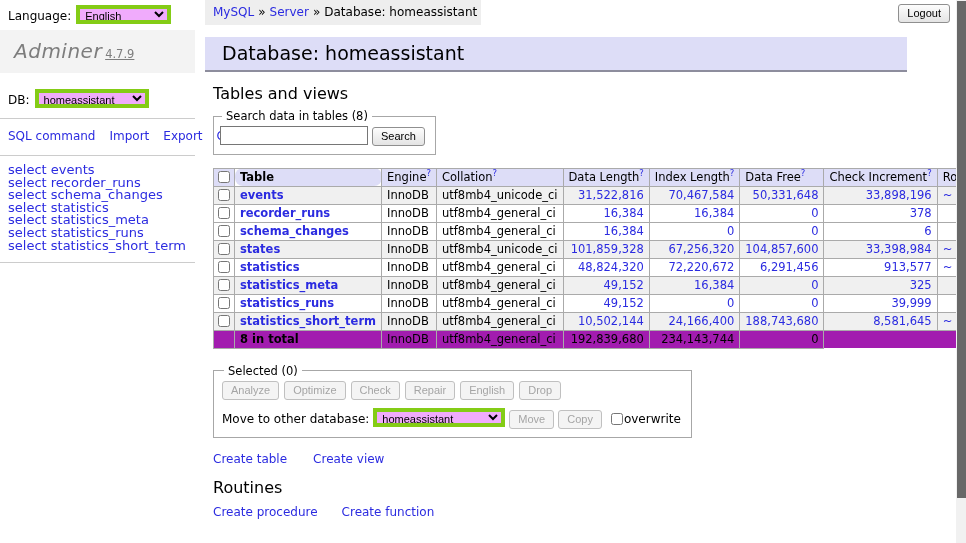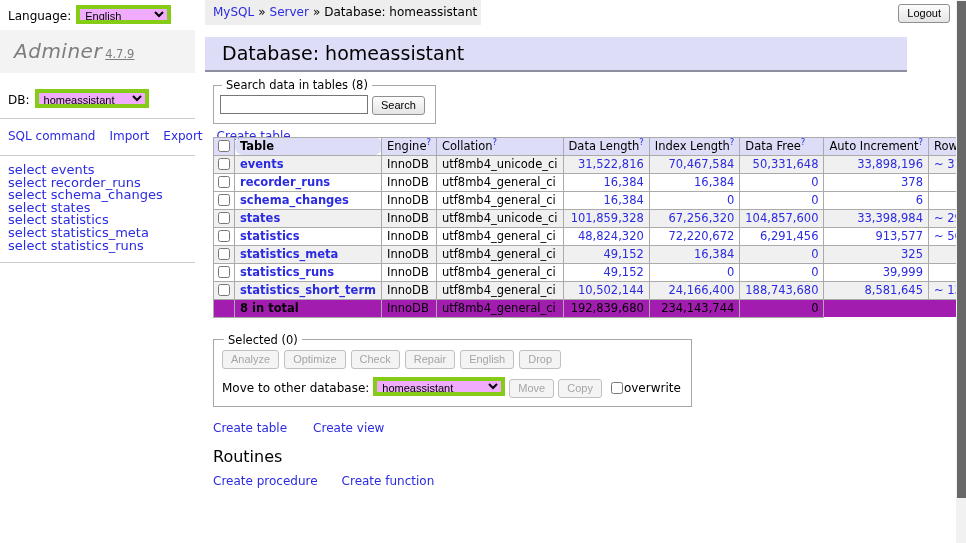--- a/index.html
+++ b/index.html
@@ -105,51 +105,52 @@
     <div class="db-row">
       <label>DB:</label><select id="db-select"><option selected="selected">homeassistant</option></select>
     </div>
     <hr>
     <p class="action-links"><a href="#">SQL command</a><a href="#">Import</a><a href="#">Export</a><a href="#">Create table</a></p>
     <hr>
     <div class="table-list">
         <a href="#">select events</a>
         <a href="#">select recorder_runs</a>
         <a href="#">select schema_changes</a>
-        <a href="#">select states</a>
         <a href="#">select statistics</a>
         <a href="#">select statistics_meta</a>
         <a href="#">select statistics_runs</a>
+        <a href="#">select statistics_short_term</a>
       </div>
     <hr>
   </div>
 
   <div id="content">
     <div class="breadcrumb"><a href="#">MySQL</a><span class="sep">»</span><a href="#">Server</a><span class="sep">»</span><span>Database: homeassistant</span></div>
 
     <h2 class="title">Database: homeassistant</h2>
 
 
+    <h3>Tables and views</h3>
 
     <fieldset class="search-fs">
       <legend>Search data in tables (8)</legend>
       <input type="text" id="search-input" value="" style=""><button class="btn">Search</button>
     </fieldset>
 
     <table>
       <thead>
         <tr>
           <th class="check"><input type="checkbox" style=""></th>
         <th class="col-table"><span>Table</span></th>
             <th><span>Engine</span><sup class="help">?</sup></th>
             <th><span>Collation</span><sup class="help">?</sup></th>
             <th><span>Data Length</span><sup class="help">?</sup></th>
             <th><span>Index Length</span><sup class="help">?</sup></th>
             <th><span>Data Free</span><sup class="help">?</sup></th>
-            <th><span>Auto Increment</span><sup class="help">?</sup></th>
+            <th><span>Check Increment</span><sup class="help">?</sup></th>
             <th><span>Rows</span><sup class="help">?</sup></th>
           </tr>
       </thead>
       <tbody id="rows-body">
           <tr class="shaded">
             <td class="check"><input type="checkbox" style=""></td>
             <td class="tname"><a href="#">events</a></td>
             <td>InnoDB</td>
             <td>utf8mb4_unicode_ci</td>
             <td class="num">

